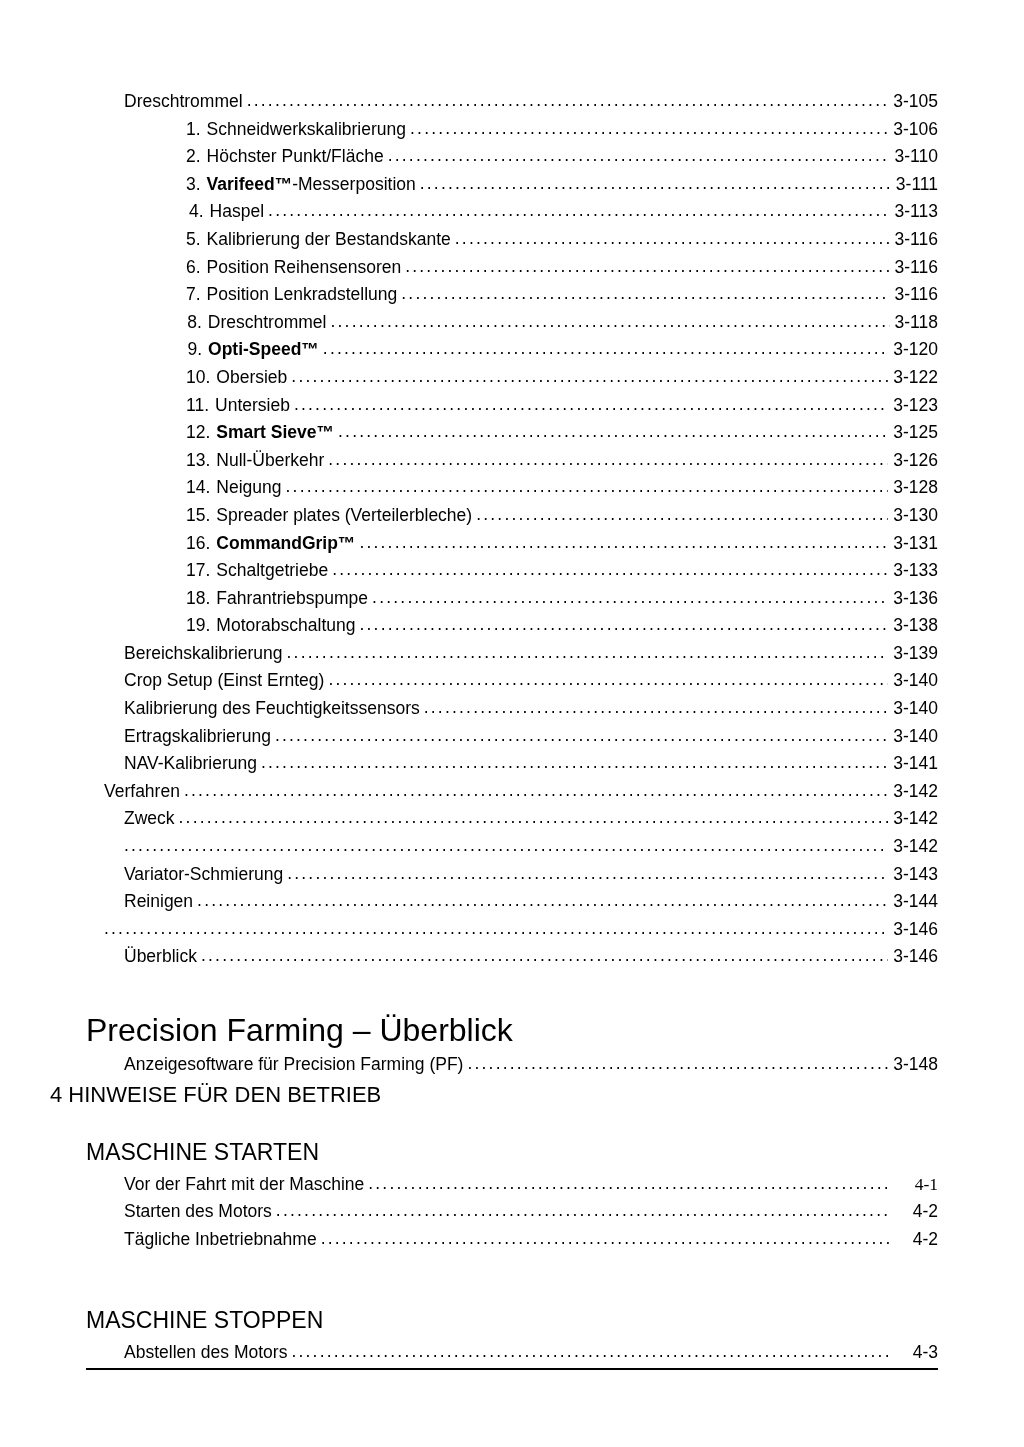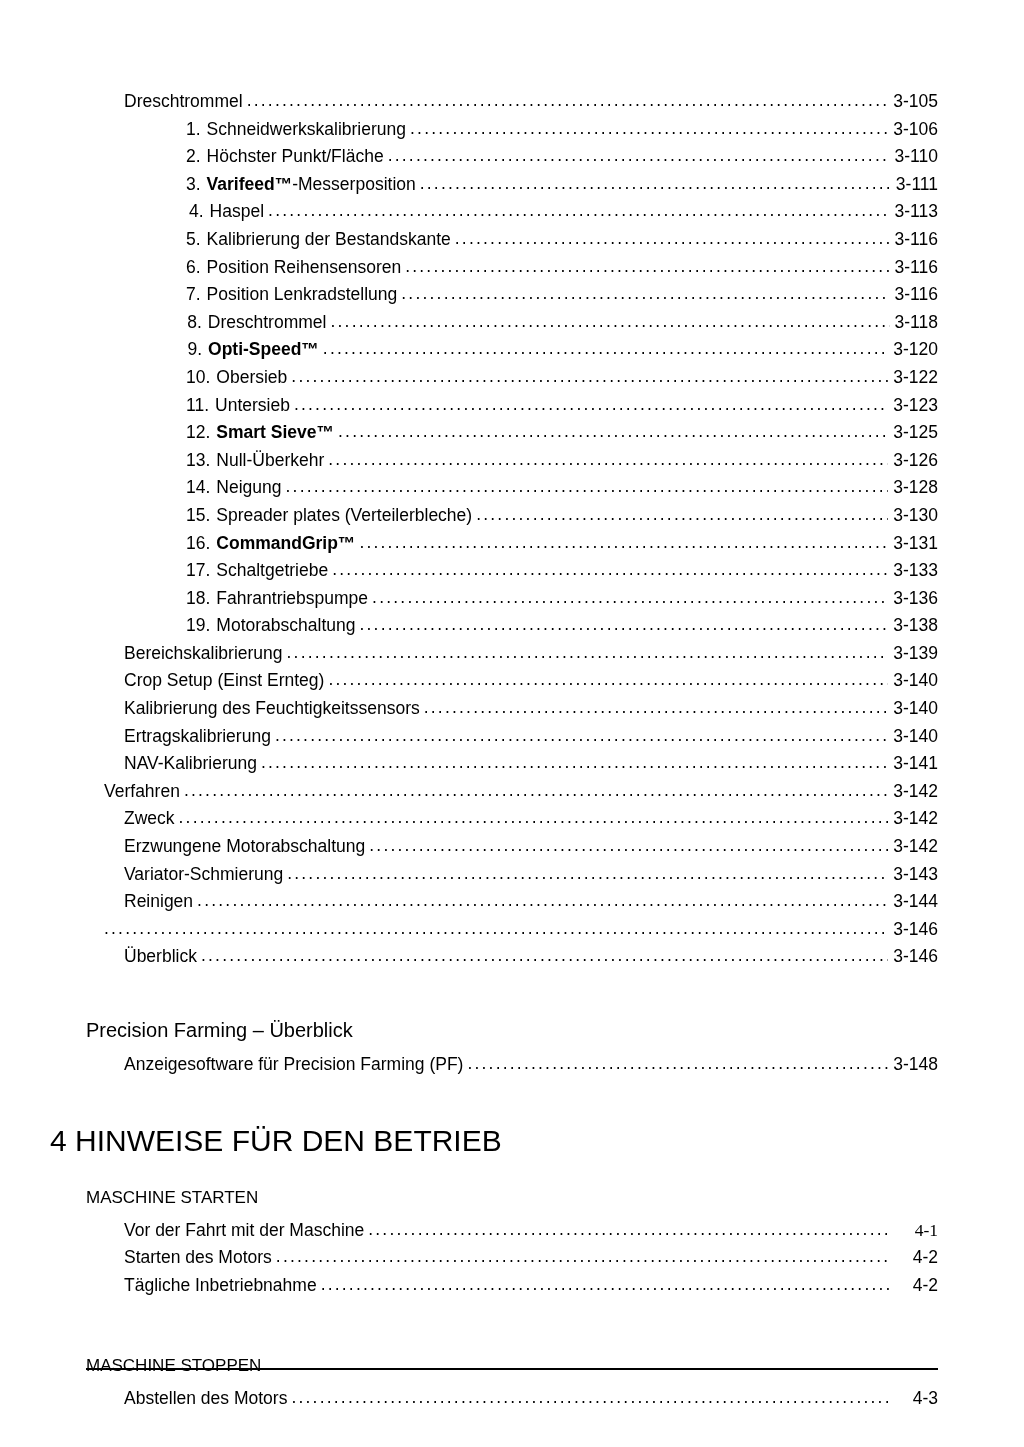--- a/index.html
+++ b/index.html
@@ -59,38 +59,37 @@
   .num-col {
     display: inline-block;
     width: 30px;
     text-align: right;
     padding-right: 6px;
   }
   b { font-weight: bold; }
 
   
   .h-section {
-    font-size: 20px;
+    font-size: 32px;
     line-height: 30px;
     margin-top: 44px;
     margin-bottom: 6px;
     padding-left: 0px;
     font-weight: normal;
   }
   .h-chapter {
-    font-size: 30px;
+    font-size: 22px;
     line-height: 32px;
-    margin-top: 46px;
     margin-bottom: 8px;
     padding-left: -10px;
     font-weight: normal;
   }
   .h-chapter-wrap { padding-left: 0; margin-left: -36px; }
   .h-sub {
-    font-size: 17px;
+    font-size: 23px;
     line-height: 30px;
     margin-top: 26px;
     margin-bottom: 4px;
     font-weight: normal;
   }
 
   .footer-rule {
     position: absolute;
     left: 86px;
     right: 86px;
@@ -259,21 +258,20 @@
     <span class="leader">......................................................................................................................</span>
     <span class="page-no">3-142</span>
   </div>
   <div id="verfahren-items">
       <div class="toc-row lvl-1">
         <span class="label">Zweck</span>
         <span class="leader">......................................................................................................................................................</span>
         <span class="page-no">3-142</span>
       </div>
       <div class="toc-row lvl-1">
-        <span class="label">Erzwungene Motorabschaltung</span>
         <span class="leader">......................................................................................................................................................</span>
         <span class="page-no">3-142</span>
       </div>
       <div class="toc-row lvl-1">
         <span class="label">Variator-Schmierung</span>
         <span class="leader">......................................................................................................................................................</span>
         <span class="page-no">3-143</span>
       </div>
       <div class="toc-row lvl-1">
         <span class="label">Reinigen</span>

